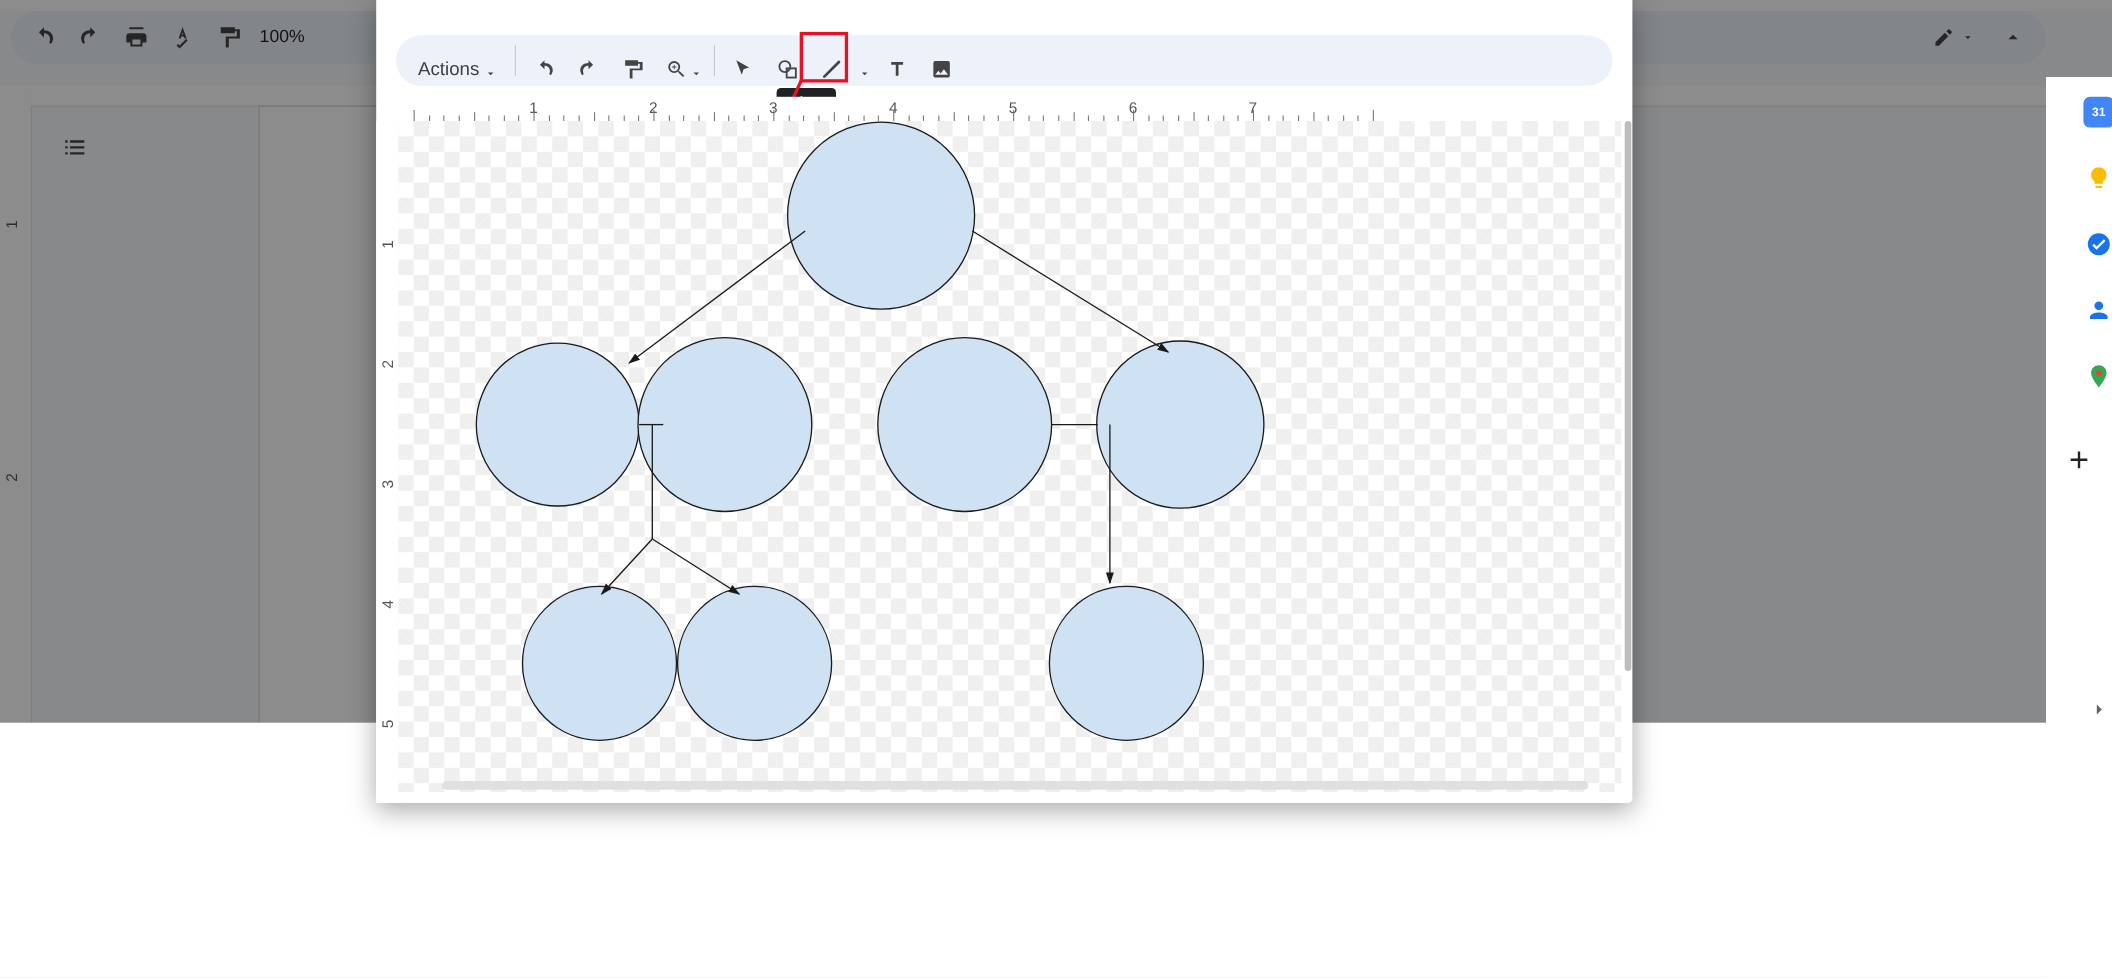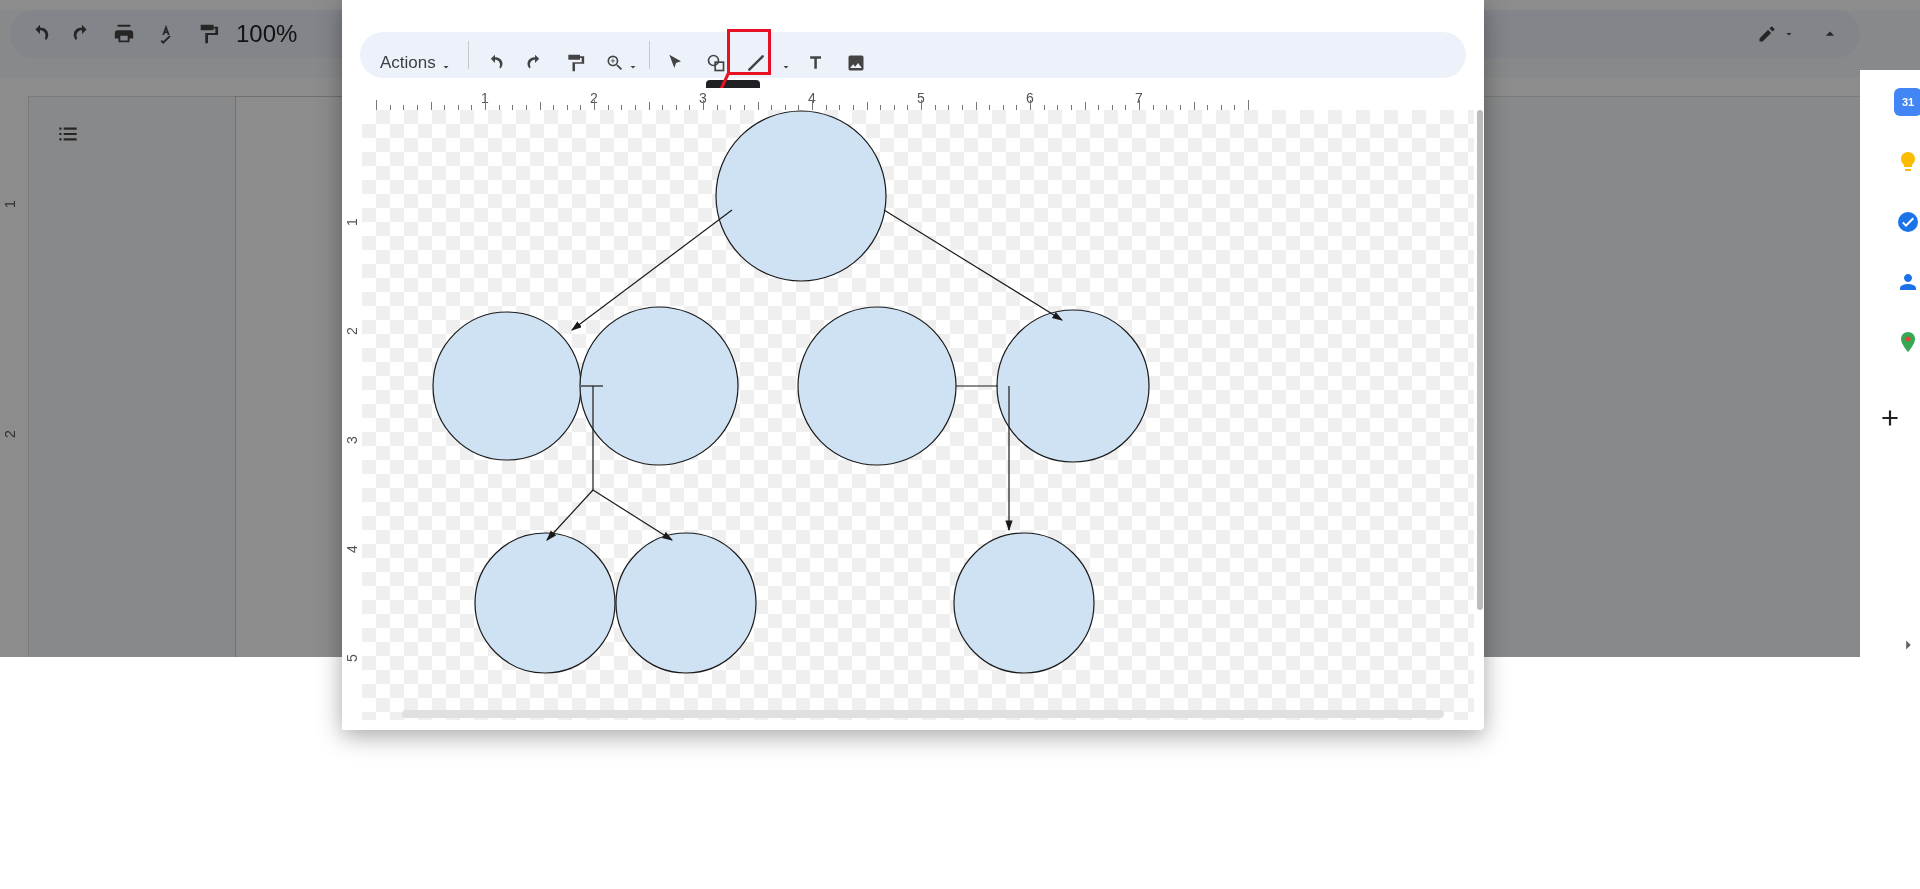--- a/index.html
+++ b/index.html
@@ -33,21 +33,21 @@
     align-items: center;
     padding: 0 12px;
     gap: 6px;
   }
   .docs-bg-toolbar .tb-btn {
     width: 36px; height: 36px;
     display: flex; align-items: center; justify-content: center;
     color: #444;
   }
   .docs-bg-toolbar .zoom {
-    font-size: 24px;
+    font-size: 16px;
     color: #222;
     margin-left: 4px;
     display: flex; align-items: center;
   }
   .docs-bg-toolbar .spacer { flex: 1; }
   .docs-vruler {
     position: absolute;
     left: 0; top: 78px; bottom: 0;
     width: 28px;
     background: #fff;

